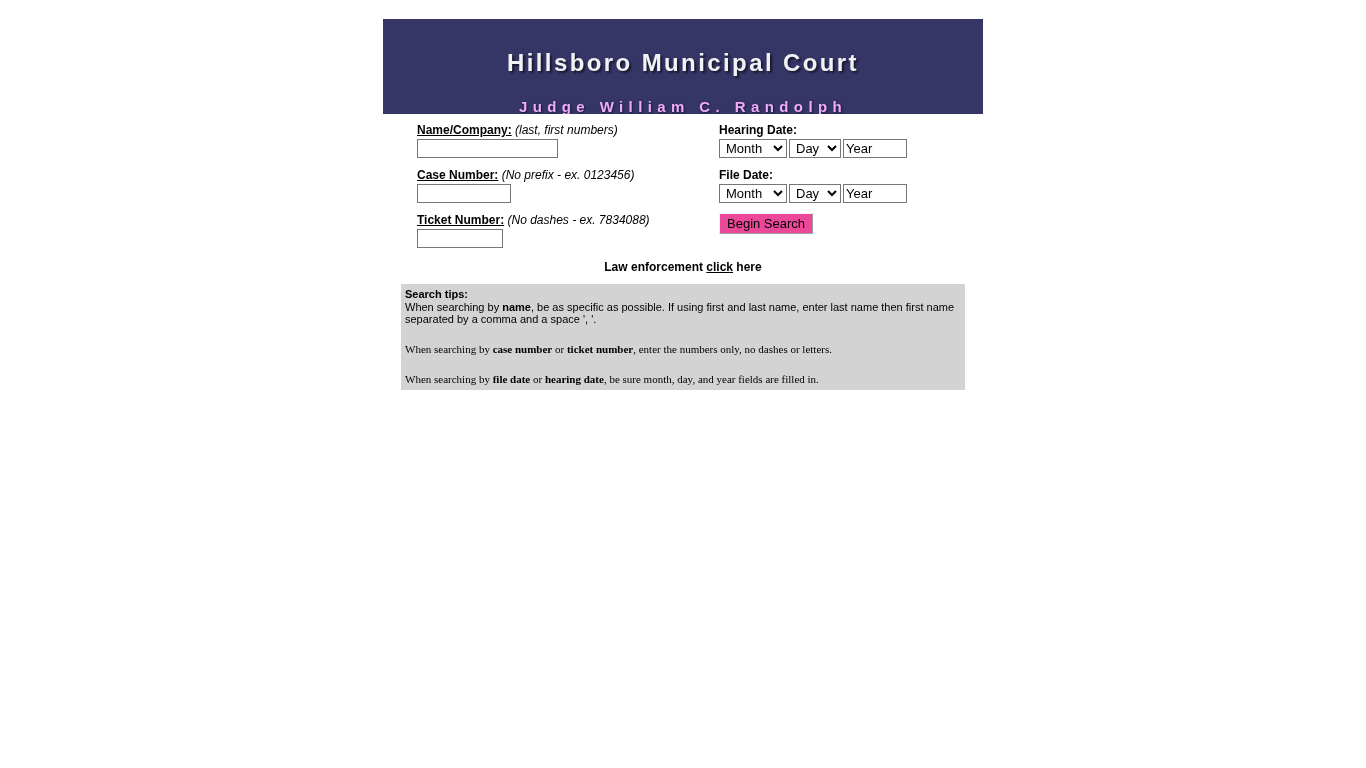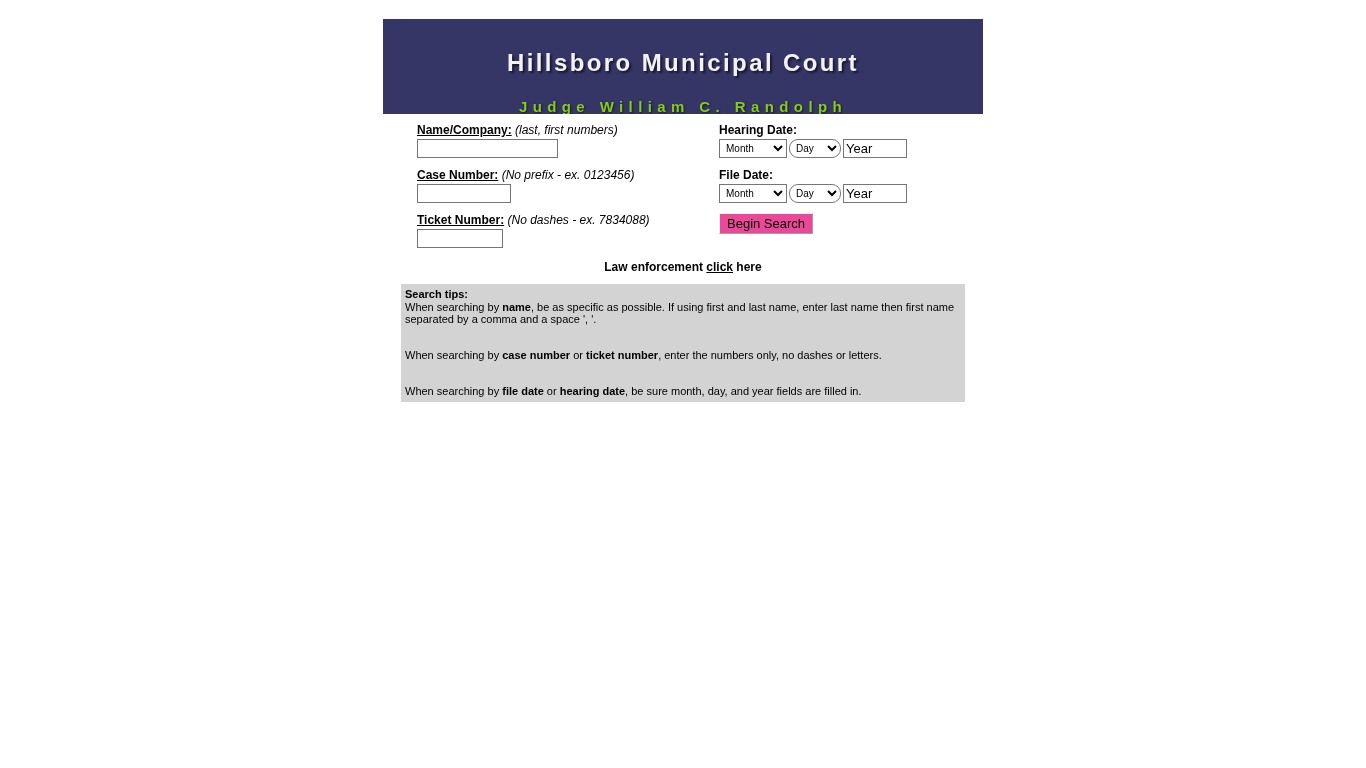--- a/index.html
+++ b/index.html
@@ -47,21 +47,21 @@
     line-height: 34px;
     text-shadow: 2px 2px 2px rgba(0,0,0,0.55);
     white-space: nowrap;
   }
   .banner-subtitle {
     position: absolute;
     left: 0;
     right: 0;
     top: 79px;
     text-align: center;
-    color: #84cc16;
+    color: #f0abfc;
     font-family: "Liberation Sans", sans-serif;
     font-size: 15px;
     font-weight: bold;
     letter-spacing: 5.4px;
     line-height: 18px;
     text-shadow: 1px 1px 2px rgba(0,0,0,0.5);
     white-space: nowrap;
   }
 
   
@@ -126,31 +126,31 @@
     margin-bottom: 2px;
   }
   .date-row {
     display: flex;
     align-items: flex-start;
     gap: 2px;
     margin-bottom: 10px;
   }
   select.sel {
     font-family: "Liberation Sans", sans-serif;
-    font-size: 10px;
+    font-size: 13px;
     height: 19px;
     line-height: 17px;
     padding: 0 2px;
     border: 1px solid #767676;
     background: #ffffff;
     color: #000000;
     box-sizing: border-box;
   }
   select.month-sel { width: 68px; }
-  select.day-sel   { width: 52px; border-radius: 9px; }
+  select.day-sel   { width: 52px; }
   .date-row input.year-input { margin-top: 0; height: 15px; }
 
   button.begin-btn {
     font-family: "Liberation Sans", sans-serif;
     font-size: 13px;
     line-height: 15px;
     padding: 2px 7px;
     background: #ec4899;
     color: #000000;
     border: 1px solid #a0a0a0;
@@ -191,21 +191,21 @@
   .tips-title {
     font-weight: bold;
     font-size: 11px;
     line-height: 13px;
   }
   .tips p {
     margin: 0;
     font-size: 11px;
     line-height: 12px;
   }
-  .tips p.spaced { margin-top: 24px; }
+  .tips p.spaced { margin-top: 18px; font-family: Liberation Serif, serif; }
   .tips b { font-weight: bold; }
 </style>
 </head>
 <body>
 
 <div class="page">
 
   <div class="banner">
     <div class="banner-title">Hillsboro Municipal Court</div>
     <div class="banner-subtitle">Judge William C. Randolph</div>

